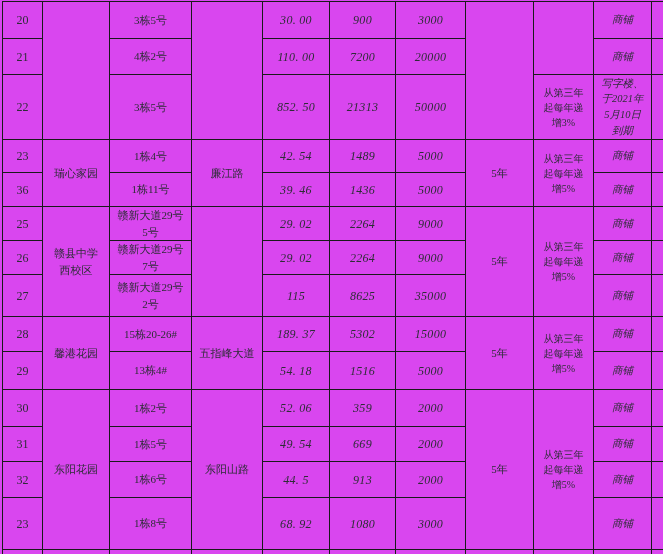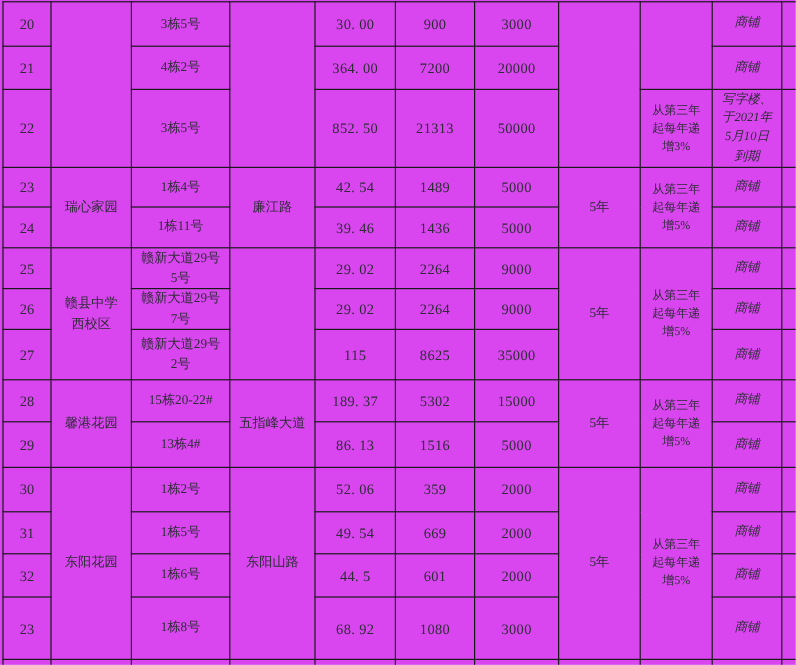--- a/index.html
+++ b/index.html
@@ -25,21 +25,21 @@
   td{
     border:1.5px solid #1a1a1a;
     text-align:center;
     vertical-align:middle;
     padding:0 4px;
     overflow:hidden;
     font-size:11px;
     line-height:1.5;
     word-break:break-all;
   }
-  td.num{ font-size:12px; letter-spacing:0.3px; white-space:nowrap;}
+  td.num{ font-size:12px; letter-spacing:0.3px; white-space:nowrap;font-style:italic;}
   td.no{ font-size:12px; }
   td.name{ padding:0 9px; }
   td.unit{ padding:0 7px; }
   td.road{ padding:0 3px; }
   td.term{ font-size:11px; white-space:nowrap;}
   td.esc{ padding:0 7px; font-size:10px; }
   td.type{ padding:0 5px; font-size:10.5px;font-style:italic; }
   td.sliver{ padding:0; border-right:none; }
   tr.partial td{ border-bottom:none; }
 </style>
@@ -73,21 +73,21 @@
     <td class="num">3000</td>
     <td class="term" rowspan="3"></td>
     <td class="esc" rowspan="2"></td>
     <td class="type">商铺</td>
     <td class="sliver"></td>
   </tr>
 
   <tr style="height:36px">
     <td class="no">21</td>
     <td class="unit">4栋2号</td>
-    <td class="num">364. 00</td>
+    <td class="num">110. 00</td>
     <td class="num">7200</td>
     <td class="num">20000</td>
     <td class="type">商铺</td>
     <td class="sliver"></td>
   </tr>
 
   <tr style="height:65px">
     <td class="no">22</td>
     <td class="unit">3栋5号</td>
     <td class="num">852. 50</td>
@@ -106,21 +106,21 @@
     <td class="num">42. 54</td>
     <td class="num">1489</td>
     <td class="num">5000</td>
     <td class="term" rowspan="2">5年</td>
     <td class="esc" rowspan="2">从第三年起每年递增5%</td>
     <td class="type">商铺</td>
     <td class="sliver"></td>
   </tr>
 
   <tr style="height:34px">
-    <td class="no">24</td>
+    <td class="no">36</td>
     <td class="unit">1栋11号</td>
     <td class="num">39. 46</td>
     <td class="num">1436</td>
     <td class="num">5000</td>
     <td class="type">商铺</td>
     <td class="sliver"></td>
   </tr>
 
   <tr style="height:31px">
     <td class="no">25</td>
@@ -152,35 +152,35 @@
     <td class="num">115</td>
     <td class="num">8625</td>
     <td class="num">35000</td>
     <td class="type">商铺</td>
     <td class="sliver"></td>
   </tr>
 
   <tr style="height:35px">
     <td class="no">28</td>
     <td class="name" rowspan="2">馨港花园</td>
-    <td class="unit">15栋20-22#</td>
+    <td class="unit">15栋20-26#</td>
     <td class="road" rowspan="2">五指峰大道</td>
     <td class="num">189. 37</td>
     <td class="num">5302</td>
     <td class="num">15000</td>
     <td class="term" rowspan="2">5年</td>
     <td class="esc" rowspan="2">从第三年起每年递增5%</td>
     <td class="type">商铺</td>
     <td class="sliver"></td>
   </tr>
 
   <tr style="height:38px">
     <td class="no">29</td>
     <td class="unit">13栋4#</td>
-    <td class="num">86. 13</td>
+    <td class="num">54. 18</td>
     <td class="num">1516</td>
     <td class="num">5000</td>
     <td class="type">商铺</td>
     <td class="sliver"></td>
   </tr>
 
   <tr style="height:37px">
     <td class="no">30</td>
     <td class="name" rowspan="4">东阳花园</td>
     <td class="unit">1栋2号</td>
@@ -201,21 +201,21 @@
     <td class="num">669</td>
     <td class="num">2000</td>
     <td class="type">商铺</td>
     <td class="sliver"></td>
   </tr>
 
   <tr style="height:36px">
     <td class="no">32</td>
     <td class="unit">1栋6号</td>
     <td class="num">44. 5</td>
-    <td class="num">601</td>
+    <td class="num">913</td>
     <td class="num">2000</td>
     <td class="type">商铺</td>
     <td class="sliver"></td>
   </tr>
 
   <tr style="height:52px">
     <td class="no">23</td>
     <td class="unit">1栋8号</td>
     <td class="num">68. 92</td>
     <td class="num">1080</td>

